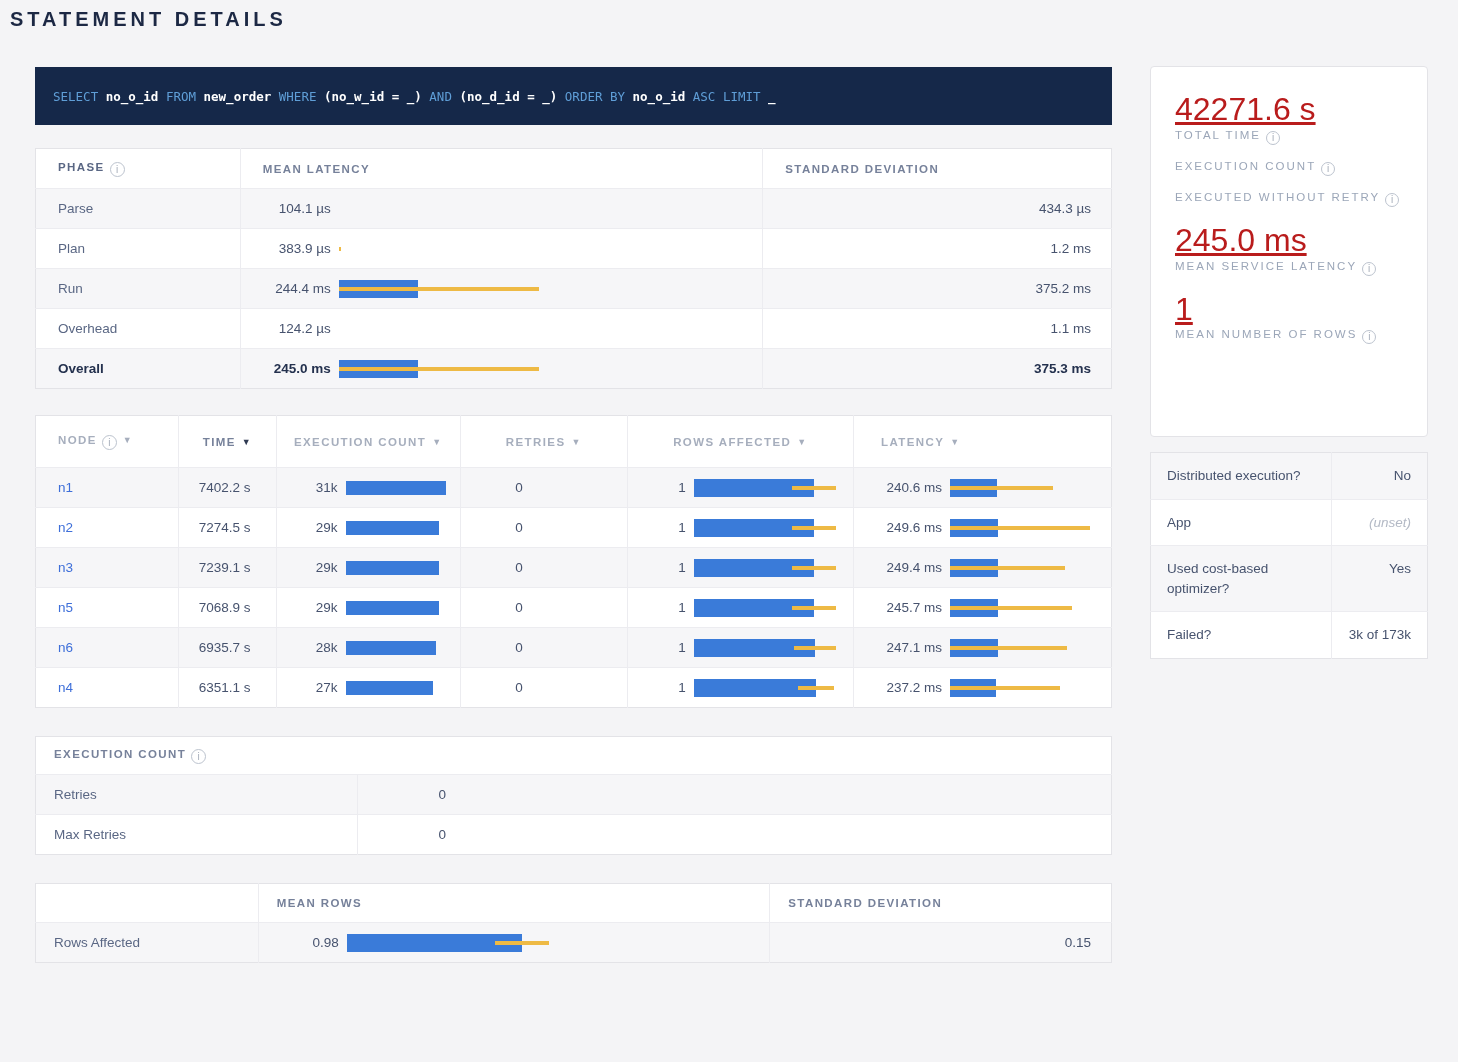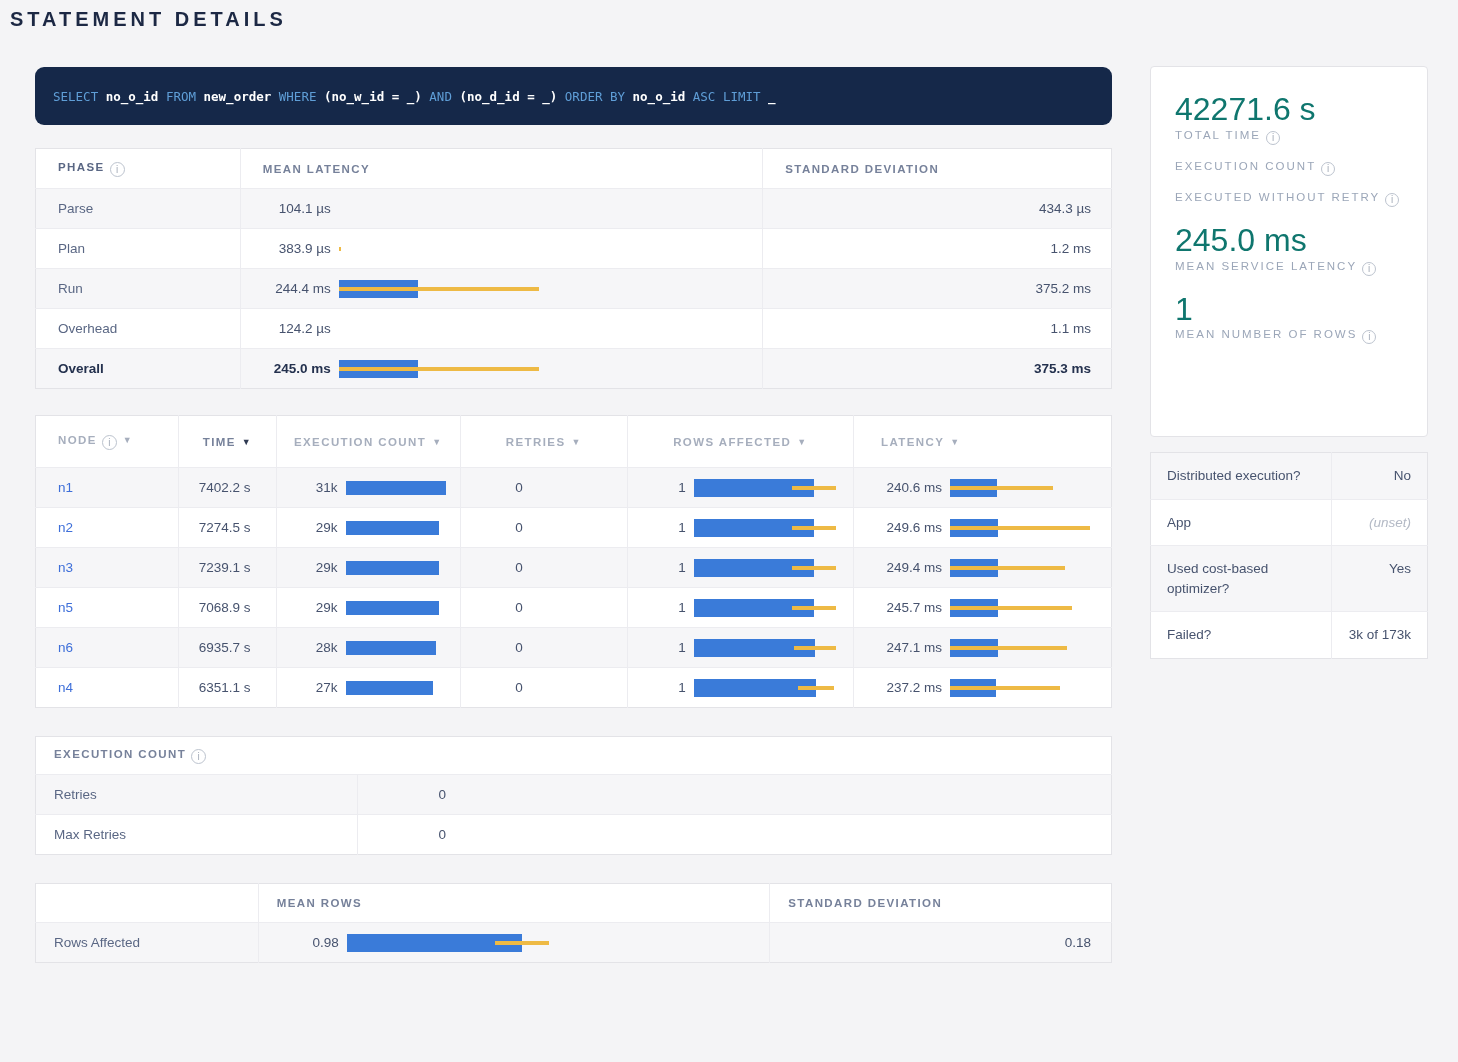--- a/index.html
+++ b/index.html
@@ -22,21 +22,20 @@
   .main-col { position: absolute; left: 35px; top: 67px; width: 1077px; }
   .right-col { position: absolute; left: 1150px; top: 66px; width: 278px; }
 
   
   .sql-box {
     width: 1077px; height: 58px;
     background: #152849;
     display: flex; align-items: center;
     padding-left: 18px;
     margin-bottom: 23px;
-    border-radius: 9px;
   }
   .sql-text {
     font-family: "DejaVu Sans Mono", "Liberation Mono", monospace;
     font-size: 12.5px; white-space: pre; color: #ffffff;
   }
   .tok-kw { color: #5f9ed7; }
   .tok-id { color: #ffffff; font-weight: 700; }
   .tok-pl { color: #ffffff; font-weight: 700; }
 
   
@@ -118,21 +117,21 @@
   .rows-table .c-mean .bar-label { width: 72px; }
   .rows-table .c-std { width: 342px; text-align: right; padding-right: 20px; }
 
   
   .stats-card {
     background: #ffffff; border: 1px solid #e3e3e7; border-radius: 4px;
     padding: 24px 24px 18px 24px; margin-bottom: 15px;
     width: 278px; height: 371px;
   }
   .stat-item { margin-bottom: 15px; }
-  .stat-value { font-size: 32px; color: #0f766e; line-height: 1.15; }
+  .stat-value { font-size: 32px; color: #b91c1c; line-height: 1.15; text-decoration: underline; }
   .stat-label {
     font-size: 11.5px; letter-spacing: 2px; color: #9ba6b8;
     font-weight: 400; margin-top: 1px; white-space: nowrap;
   }
   .stat-label .info-icon { width: 14px; height: 14px; line-height: 12px; }
 
   
   table.details-card {
     width: 278px; border-collapse: collapse;
     background: #ffffff; border: 1px solid #e3e3e7;
@@ -513,21 +512,21 @@
           <td class="c-label">Rows Affected</td>
           <td class="c-mean">
               <div class="bar-cell">
                 <span class="bar-label">0.98</span>
                 <div class="bar-track" style="width: 202px;">
                   <div class="bar-blue" style="width: 175.186px;"></div>
                   <div class="bar-yellow" style="left: 148.372px; width: 53.6283px;"></div>
                 </div>
               </div>
             </td>
-          <td class="c-std">0.18</td>
+          <td class="c-std">0.15</td>
         </tr>
       </tbody>
     </table>
 
   </div>
 
   <div class="right-col">
 
     <div class="stats-card">
       <div class="stat-item">

